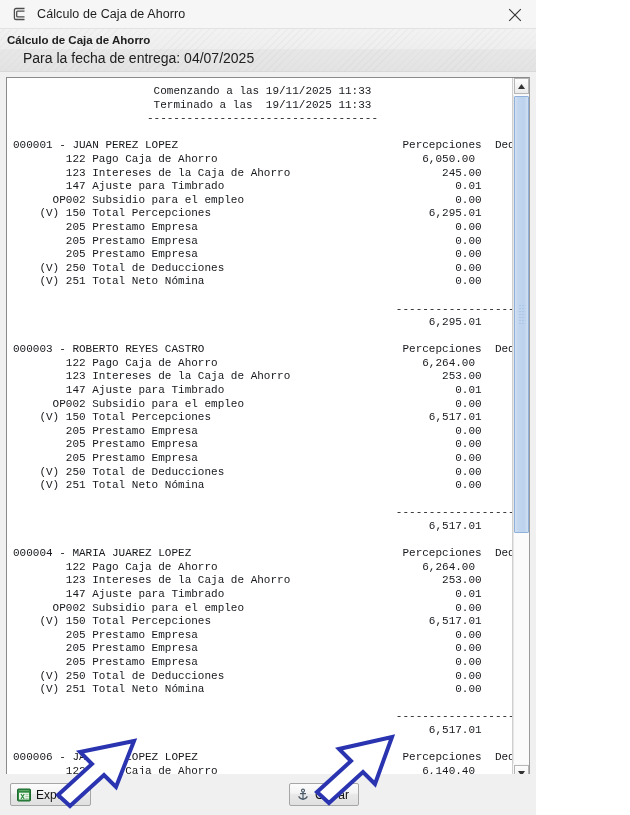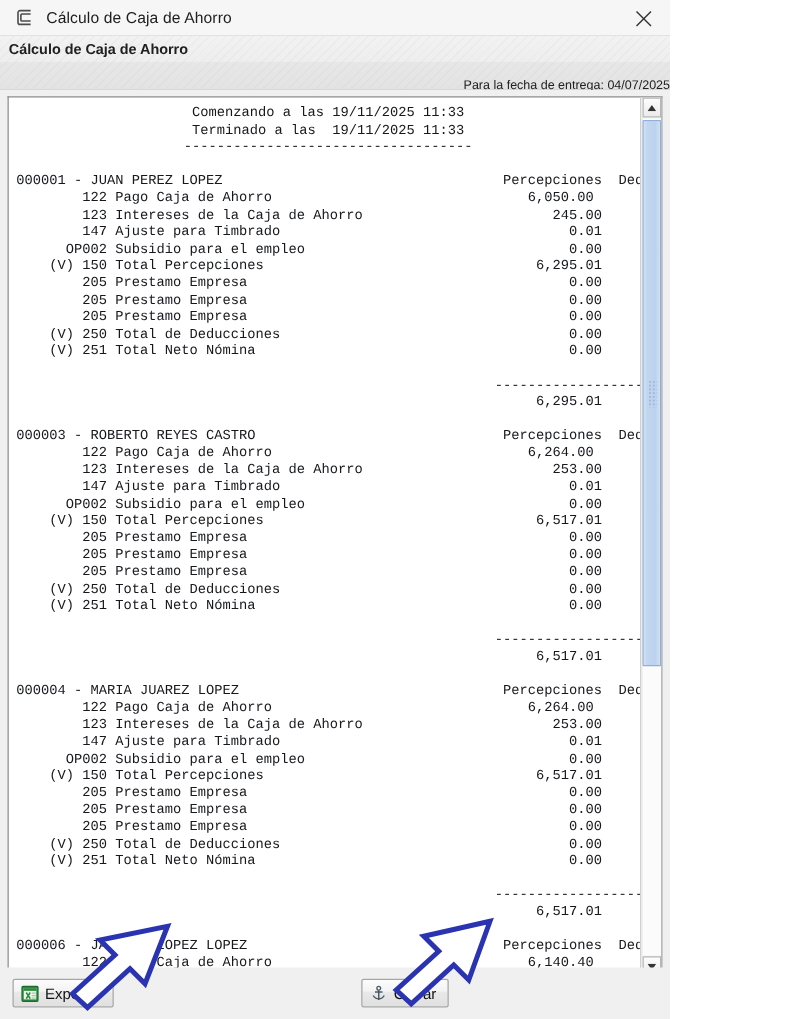--- a/index.html
+++ b/index.html
@@ -84,27 +84,26 @@
     padding: 4px 0 0 7px;
   }
   .header-title {
     font-size: 11.5px;
     font-weight: bold;
     color: #202020;
     line-height: 15px;
     white-space: nowrap;
   }
   .header-sub {
-    font-size: 10px;
+    font-size: 14px;
     color: #202020;
     line-height: 15px;
     padding-left: 16px;
-    margin-top: 13px;
+    margin-top: 3px;
     white-space: nowrap;
-    text-align: right;
   }
 
   
   .content-wrap {
     flex: 1 1 auto;
     position: relative;
     padding: 5px 6px 0 6px;
     box-sizing: border-box;
     background: #f0f0f0;
     min-height: 0;

